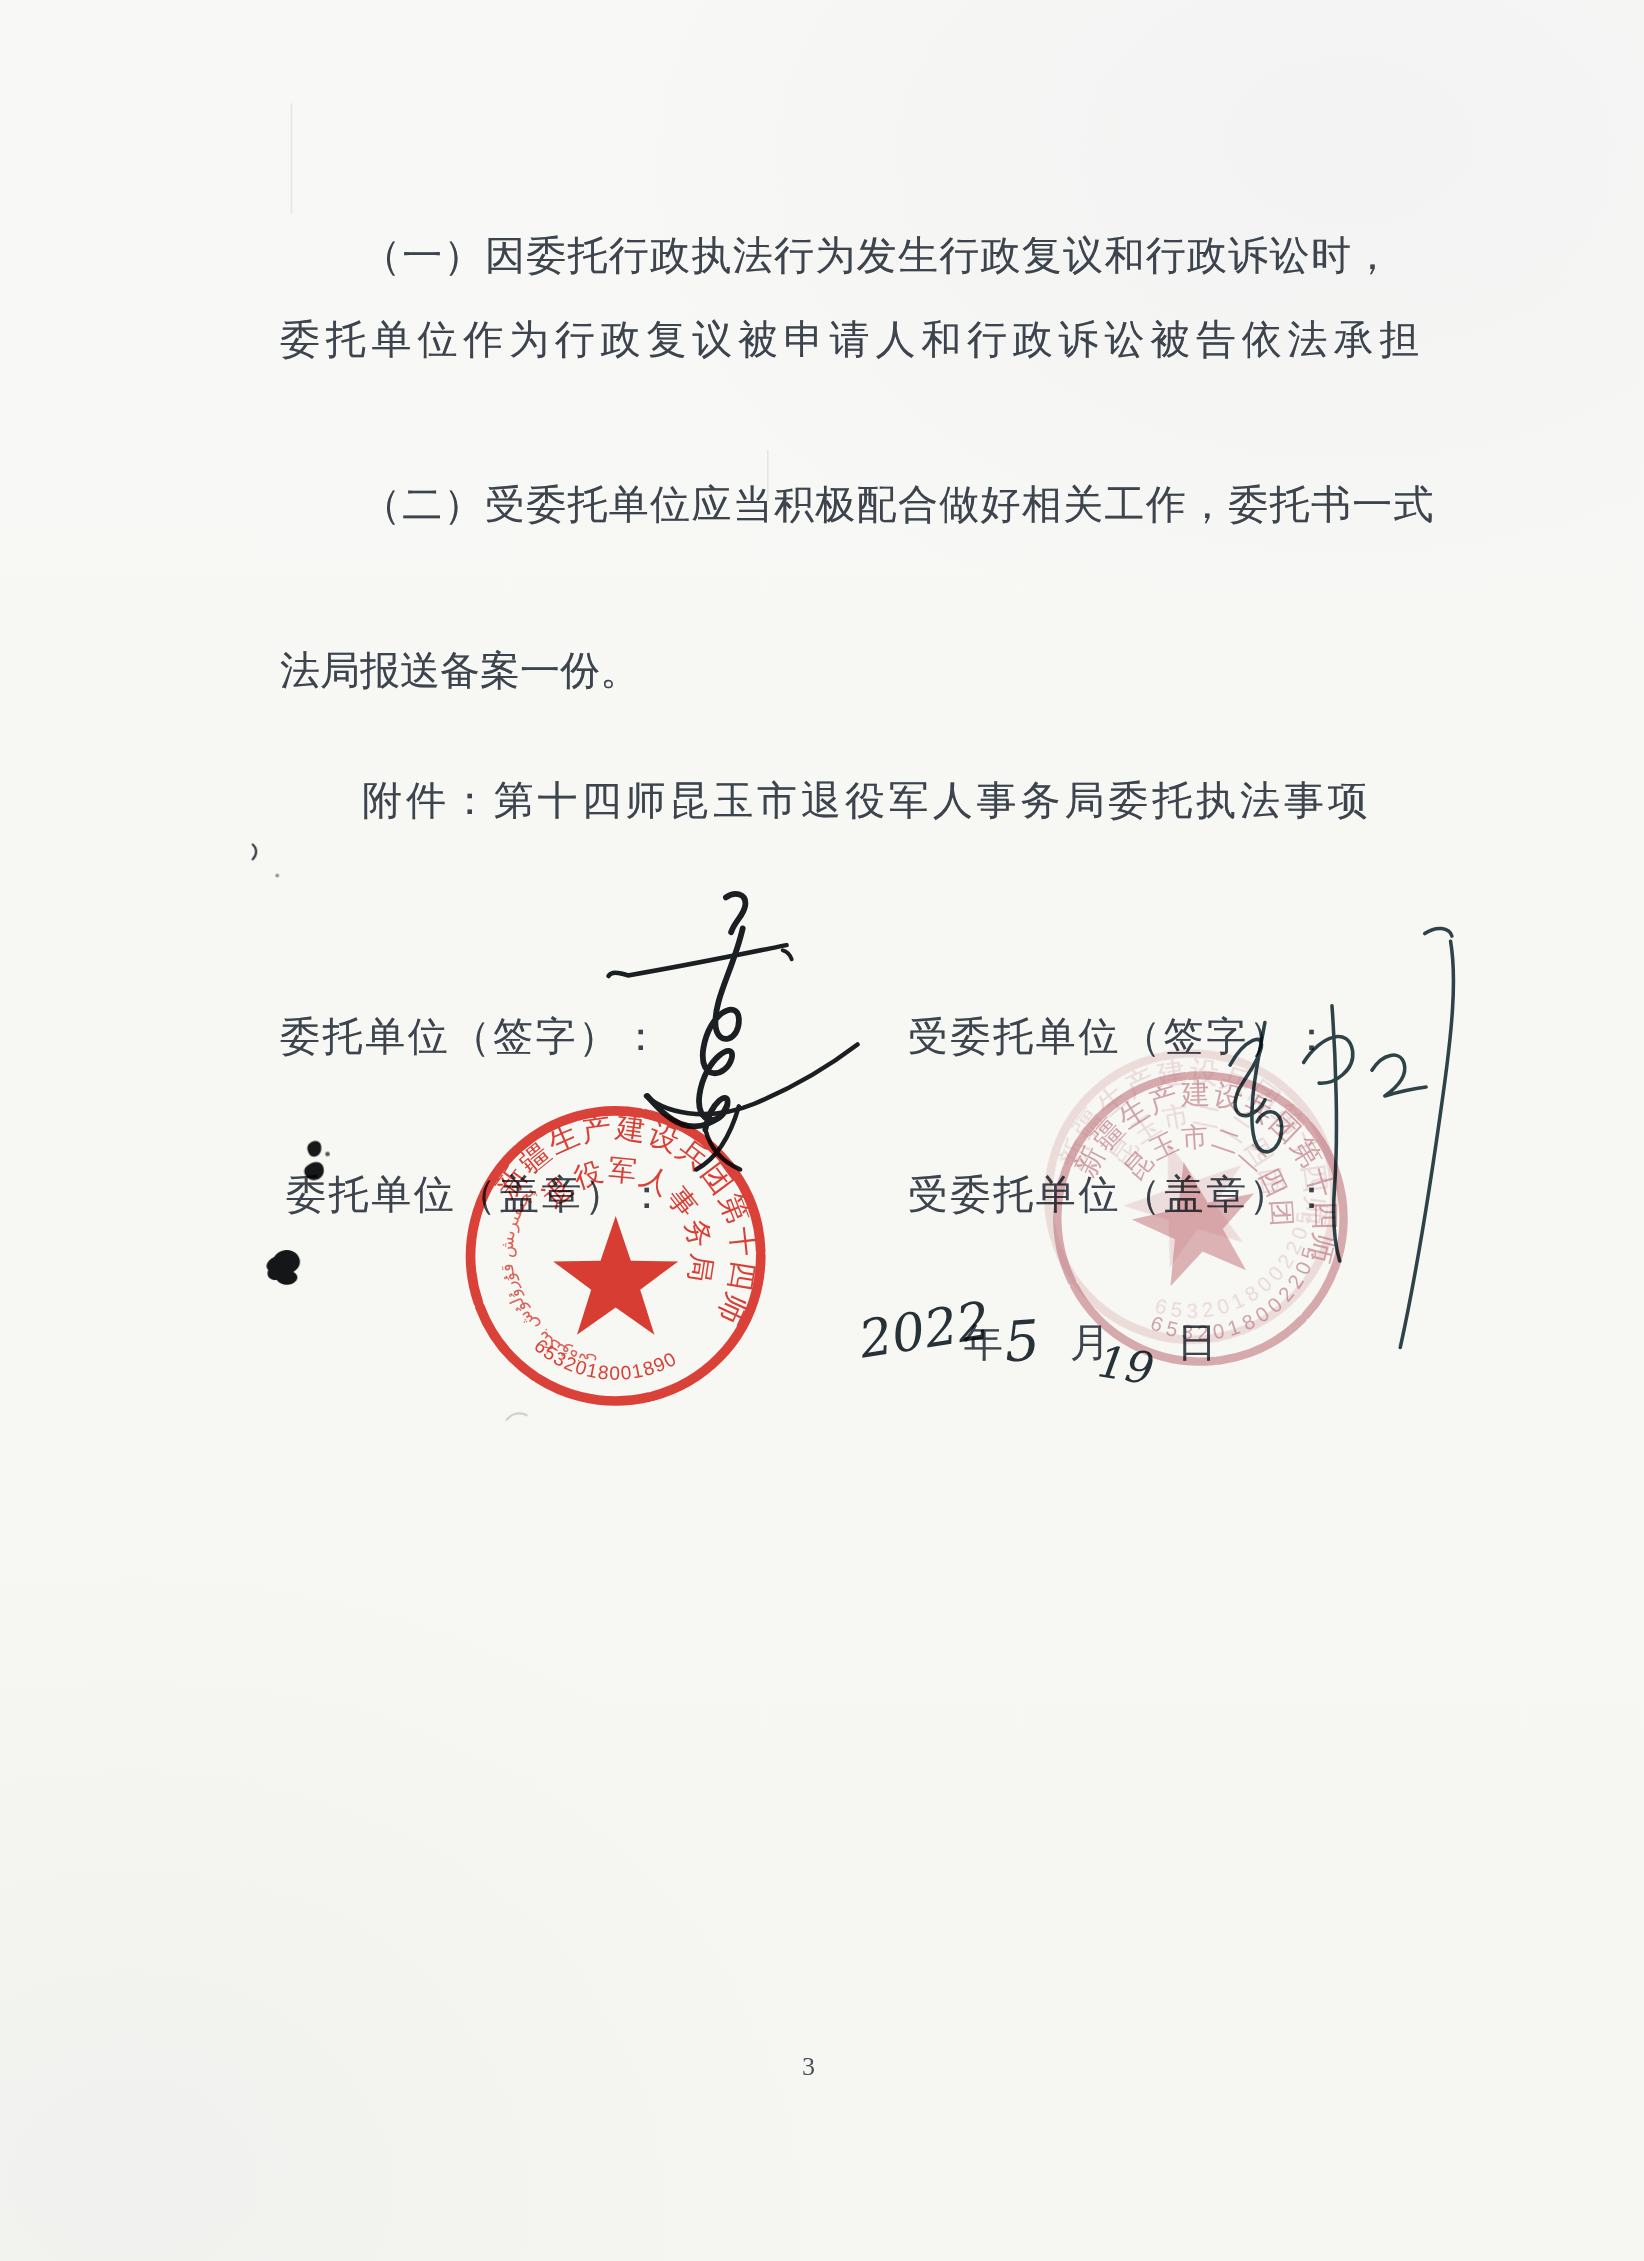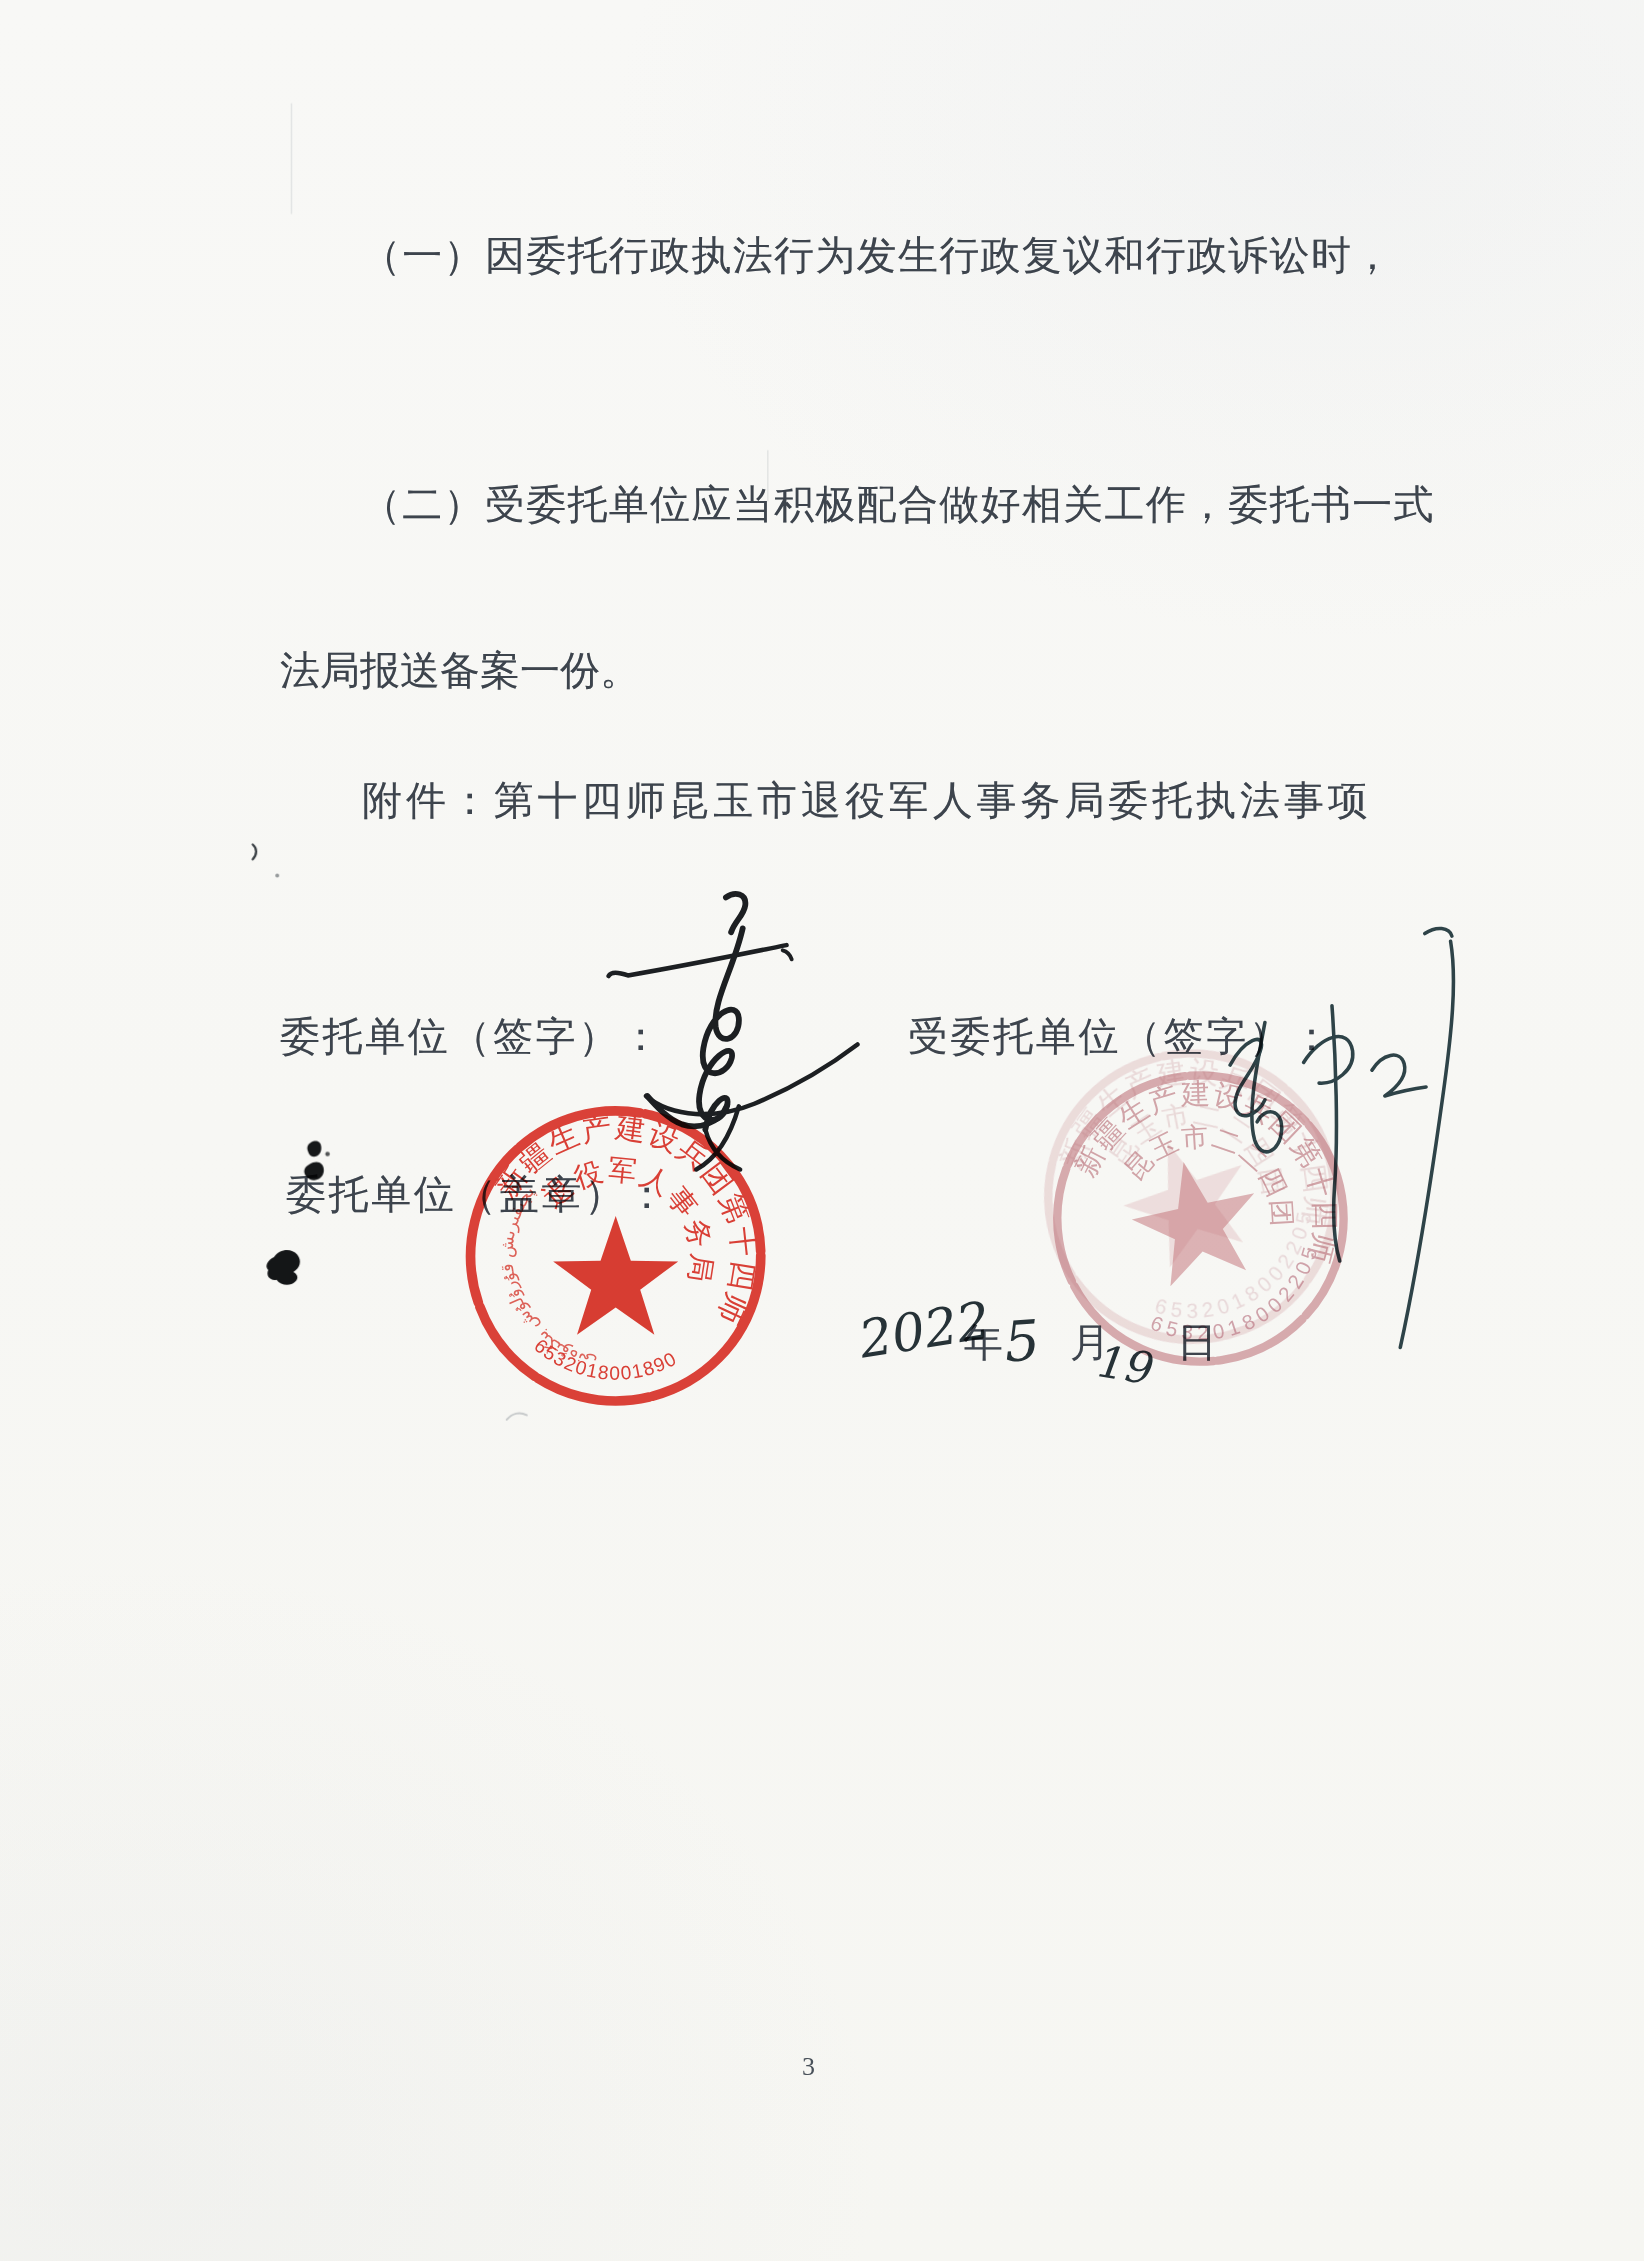--- a/index.html
+++ b/index.html
@@ -23,27 +23,29 @@
   .ink{position:absolute;left:0;top:0;mix-blend-mode:multiply;pointer-events:none;}
   .sealtext{font-family:"Liberation Sans","DejaVu Sans",sans-serif;}
   .hw{font-family:"DejaVu Serif","Liberation Serif",serif;font-style:italic;fill:#273339;}
 </style>
 </head>
 <body>
 
 <div class="page">
 
   <div class="l" style="left:361px;top:236px;letter-spacing:1.3px">（一）因委托行政执法行为发生行政复议和行政诉讼时，</div>
+  <div class="l" style="left:280px;top:320px;letter-spacing:5.8px">委托单位作为行政复议被申请人和行政诉讼被告依法承担</div>
   <div class="l" style="left:361px;top:485px;letter-spacing:1.3px">（二）受委托单位应当积极配合做好相关工作，委托书一式</div>
   <div class="l" style="left:280px;top:651px;letter-spacing:0px">法局报送备案一份。</div>
   <div class="l" style="left:362px;top:781px;letter-spacing:3.9px">附件：第十四师昆玉市退役军人事务局委托执法事项</div>
 
   <div class="l lbl" style="left:908px;top:1017px">受委托单位（签字）：</div>
   <div class="l lbl" style="left:280px;top:1017px">委托单位（签字）：</div>
   <div class="l lbl" style="left:286px;top:1175px">委托单位（盖章）：</div>
+  <div class="l lbl" style="left:908px;top:1175px">受委托单位（盖章）：</div>
 
   <div class="datechar" style="left:963px;top:1323px">年</div>
   <div class="datechar" style="left:1070px;top:1323px">月</div>
   <div class="datechar" style="left:1177px;top:1323px">日</div>
 
   <div class="pagenum">3</div>
 
   <svg class="ink" width="1644" height="2261" viewBox="0 0 2550 3507">
     <defs>
       <path id="pL-top" d="M793.4,1862.1 A183,183 0 1 1 1110.2,2045.0" fill="none"></path>

